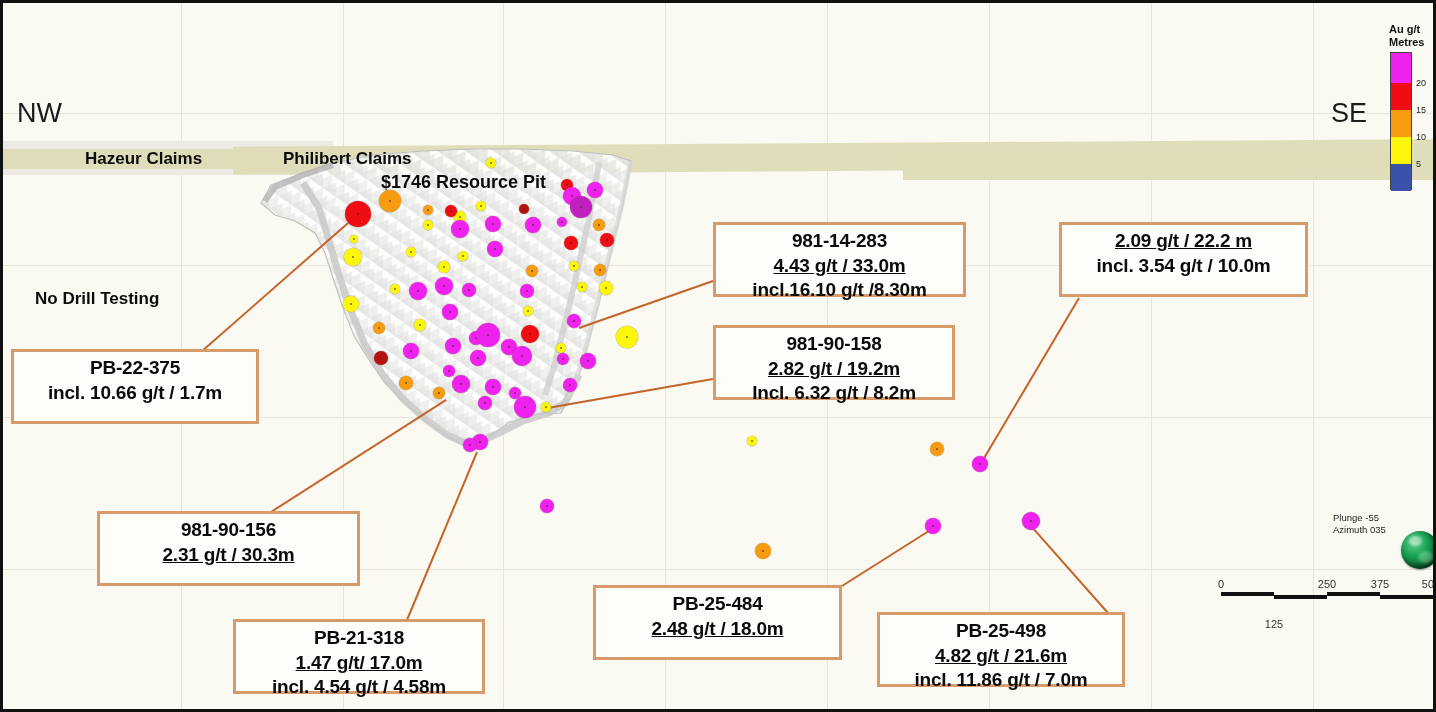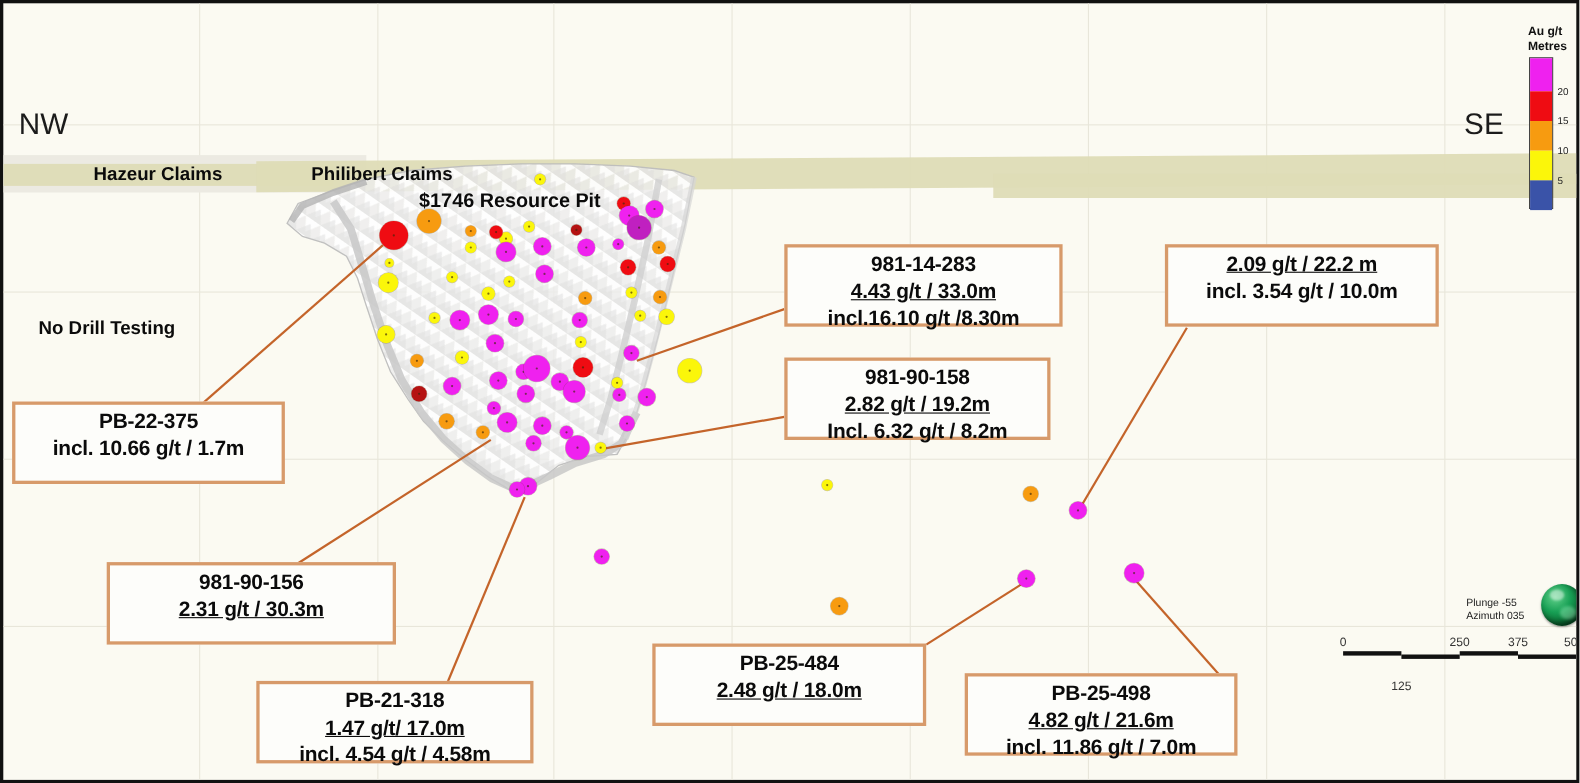--- a/index.html
+++ b/index.html
@@ -95,21 +95,21 @@
 
   
   #scalebar{position:absolute;left:1216px;top:575px;width:218px;}
   #scalebar .ticks{position:relative;height:14px;}
   #scalebar .ticks span{position:absolute;font-size:11px;color:#333;transform:translateX(-50%);}
   #scalebar .bar{position:relative;height:7px;}
   #scalebar .bar i{position:absolute;top:0;height:4px;background:#111;}
   #scalebar .bar i.lo{top:3px;}
 
   #orient{
-    position:absolute;left:1330px;top:540px;
+    position:absolute;left:1330px;top:509px;
     font-size:9.5px;color:#222;line-height:1.25;text-align:left;white-space:nowrap;
   }
   #compass{
     position:absolute;left:1398px;top:528px;
     width:38px;height:38px;border-radius:50%;
     background:radial-gradient(circle at 34% 30%,#63d28c 0%,#18a055 38%,#0a6e33 70%,#03401c 100%);
     box-shadow:inset -3px -3px 6px rgba(0,0,0,.55), 0 1px 2px rgba(0,0,0,.4);
   }
   #compass .glint{
     position:absolute;left:20%;top:14%;width:34%;height:26%;
@@ -409,21 +409,21 @@
         <span class="core"></span>
       </div>
       <div class="dot" style="left: 930px; top: 523px; width: 16px; height: 16px; background: rgb(239, 33, 239);">
         <span class="core"></span>
       </div>
       <div class="dot" style="left: 1028px; top: 518px; width: 18px; height: 18px; background: rgb(239, 33, 239);">
         <span class="core"></span>
       </div>
     </div>
   <div id="calloutlayer">
-      <div class="callout" style="left: 8px; top: 362px; width: 248px; height: 75px;">
+      <div class="callout" style="left: 8px; top: 346px; width: 248px; height: 75px;">
         <div class="l1">PB-22-375</div>
         <div class="l3">incl. 10.66 g/t / 1.7m</div>
       </div>
       <div class="callout" style="left: 94px; top: 508px; width: 263px; height: 75px;">
         <div class="l1">981-90-156</div>
         <div class="l2">2.31 g/t  / 30.3m</div>
       </div>
       <div class="callout" style="left: 230px; top: 616px; width: 252px; height: 75px;">
         <div class="l1">PB-21-318</div>
         <div class="l2">1.47 g/t/ 17.0m</div>

